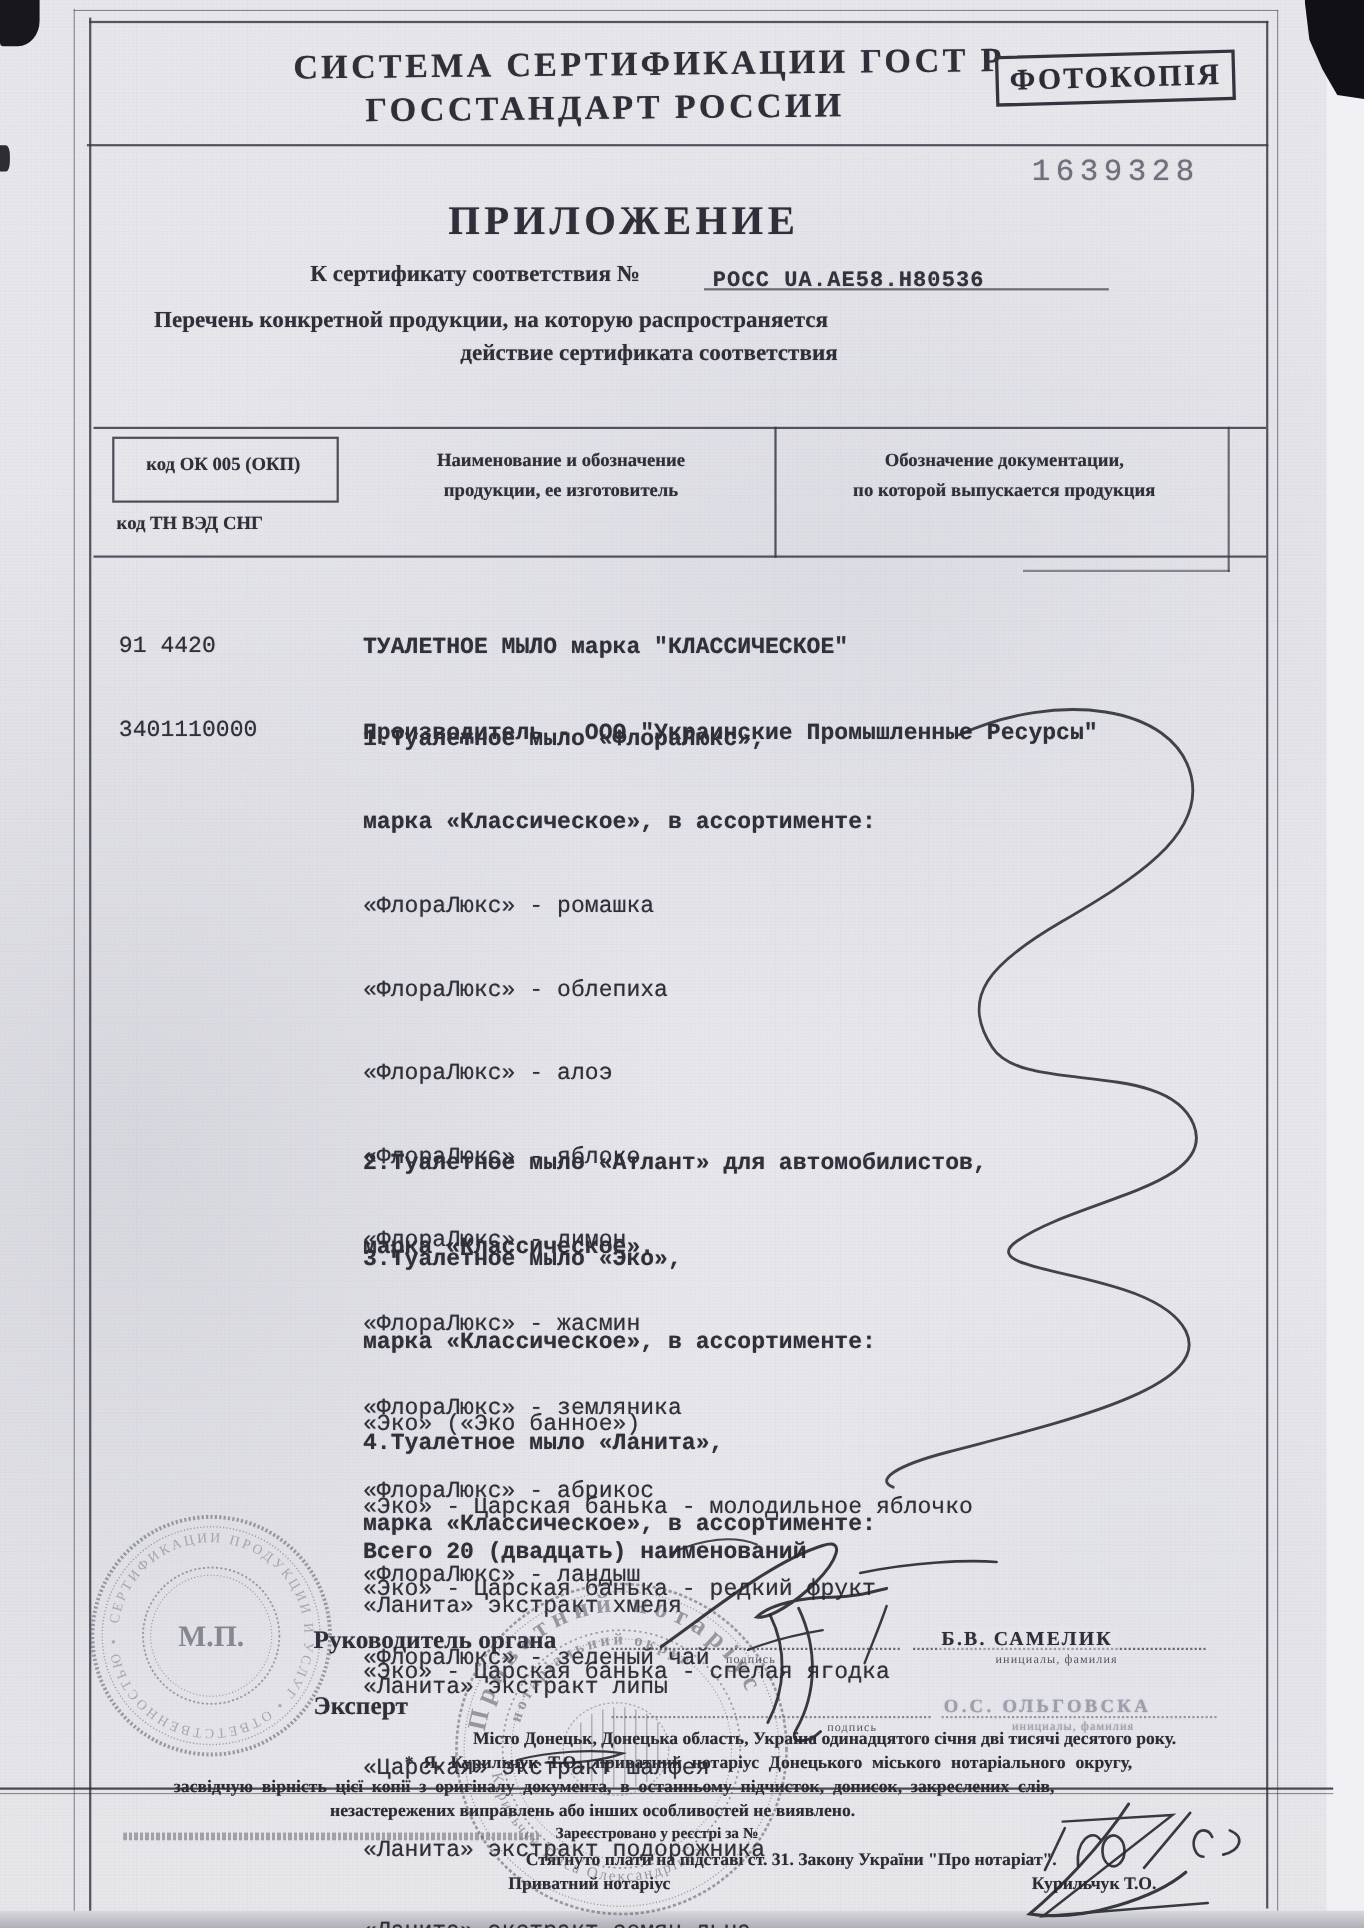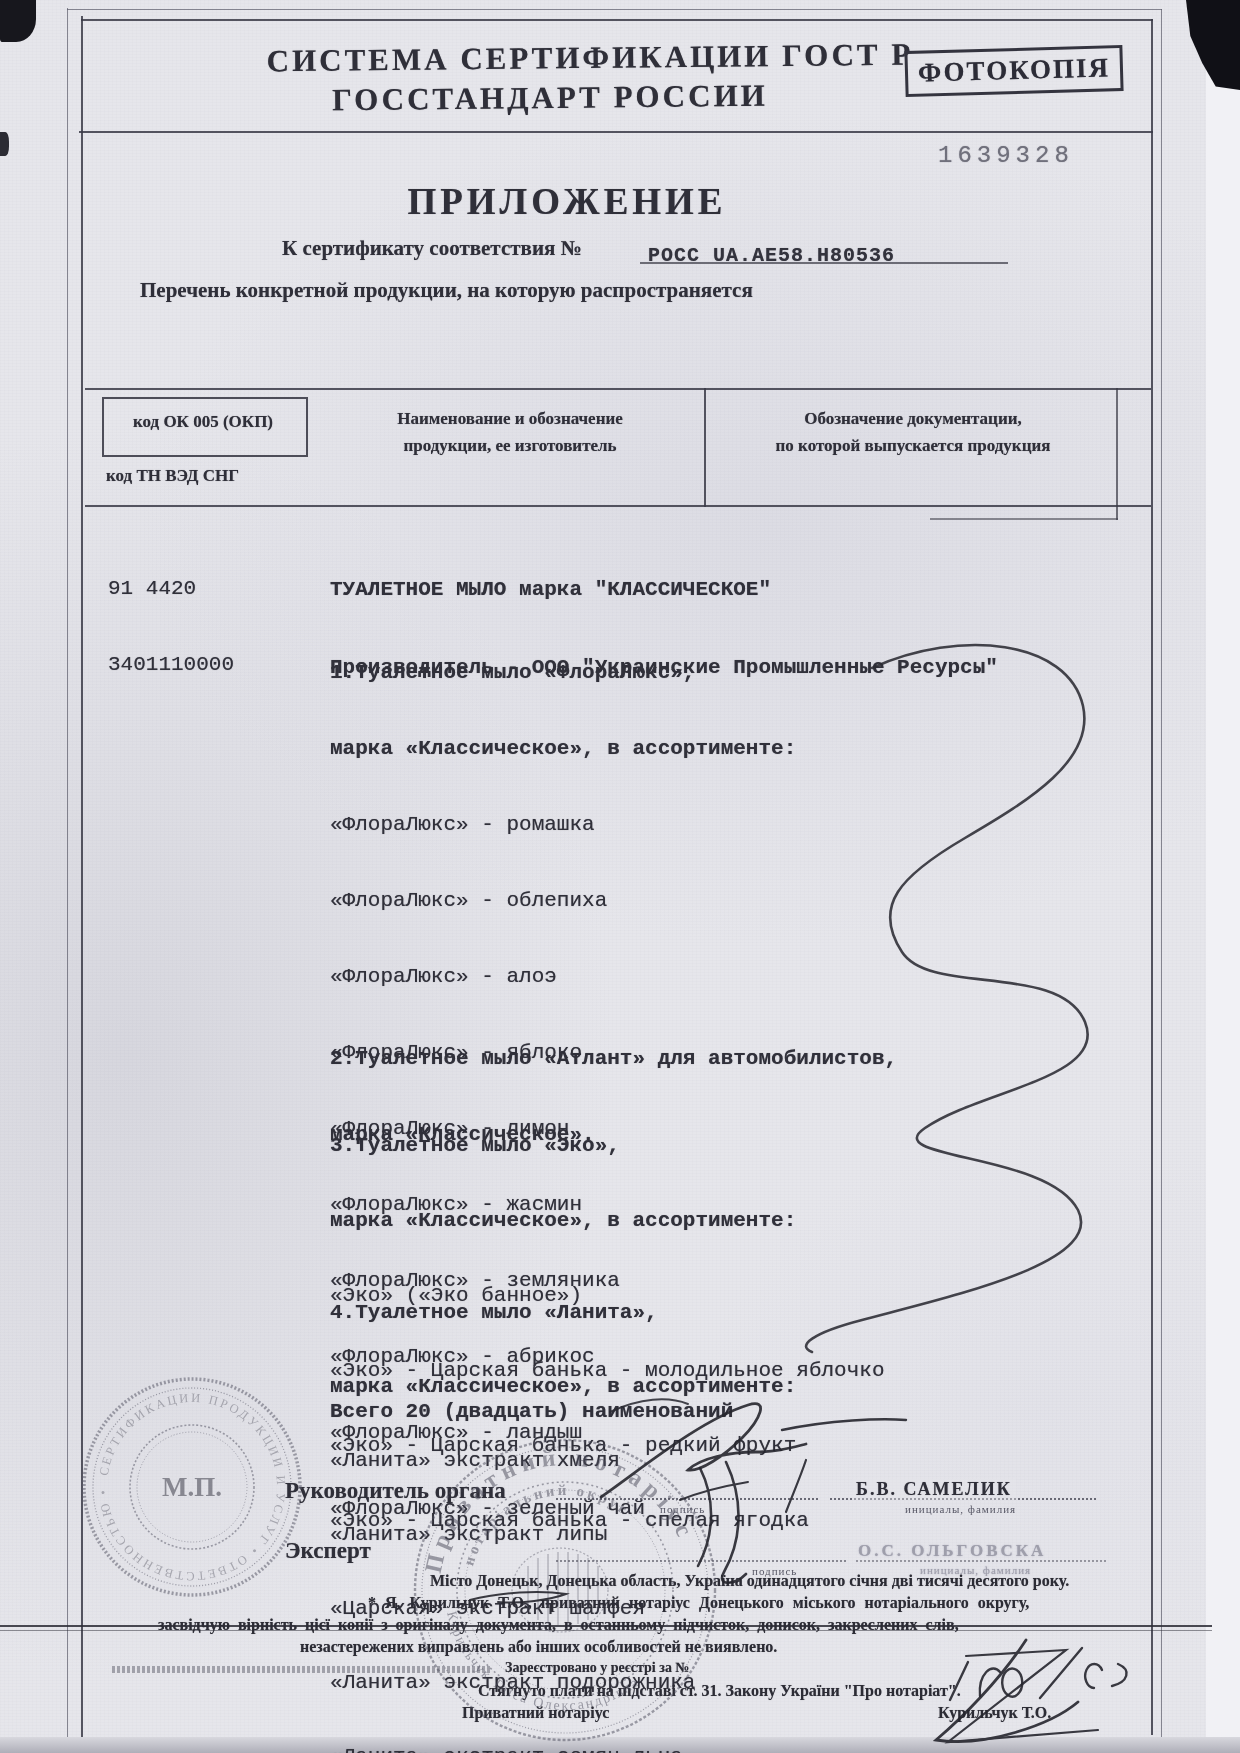--- a/index.html
+++ b/index.html
@@ -46,27 +46,28 @@
   <div class="abs" style="left:0;top:0;width:36px;height:42px;background:#17171d;border-radius:0 0 55% 8%;"></div>
   <div class="abs" style="left:1186px;top:0;width:54px;height:90px;background:#101016;clip-path:polygon(0 0,100% 0,100% 100%,55% 96%,30% 70%,8% 40%);"></div>
   <div class="abs" style="left:0;top:132px;width:9px;height:24px;background:#2c2c34;border-radius:0 40% 40% 0;"></div>
 
   <div class="abs serifb" style="left:190px;top:40px;width:800px;text-align:center;font-size:31px;letter-spacing:3px;transform:rotate(-0.6deg);">СИСТЕМА СЕРТИФИКАЦИИ ГОСТ Р</div>
   <div class="abs serifb" style="left:190px;top:80px;width:720px;text-align:center;font-size:31px;letter-spacing:3px;transform:rotate(-0.6deg);">ГОССТАНДАРТ РОССИИ</div>
   <div class="abs rule" style="left:79px;top:131px;width:1074px;height:2px;"></div>
 
   <div class="abs serifb" style="left:905px;top:48px;padding:4px 10px 5px;border:3px solid #34343f;font-size:27px;letter-spacing:2px;color:#2c2c37;transform:rotate(-1.6deg);background:rgba(230,230,235,.25);">ФОТОКОПІЯ</div>
 
-  <div class="abs" style="left:938px;top:142px;font-family:'Liberation Mono','DejaVu Sans Mono',monospace;font-size:24px;letter-spacing:5px;color:#70707c;text-shadow:0 0 1px rgba(112,112,124,.8);">1639328</div>
+  <div class="abs" style="left:938px;top:142px;font-family:'Liberation Mono','DejaVu Sans Mono',monospace;font-size:28px;letter-spacing:5px;color:#70707c;text-shadow:0 0 1px rgba(112,112,124,.8);">1639328</div>
 
   <div class="abs serifb" style="left:367px;top:180px;width:400px;text-align:center;font-size:37px;letter-spacing:4px;">ПРИЛОЖЕНИЕ</div>
   <div class="abs serifb" style="left:282px;top:236px;font-size:21px;">К сертификату соответствия №</div>
   <div class="abs" style="left:648px;top:244px;font-family:'Liberation Mono','DejaVu Sans Mono',monospace;font-size:20px;font-weight:bold;letter-spacing:1px;color:#33333d;text-shadow:0 0 .8px rgba(51,51,61,.6);">РОСС UA.AE58.H80536</div>
   <div class="abs" style="left:640px;top:262px;width:368px;height:2px;background:#44444f;opacity:.75;"></div>
   <div class="abs serifb" style="left:140px;top:278px;width:920px;text-align:left;font-size:21px;">Перечень конкретной продукции, на которую распространяется</div>
+  <div class="abs serifb" style="left:140px;top:308px;width:900px;text-align:center;font-size:21px;">действие сертификата соответствия</div>
 
   <div class="abs rule" style="left:85px;top:388px;width:1066px;height:2px;"></div>
   <div class="abs" style="left:102px;top:397px;width:202px;height:56px;border:2px solid #3c3c48;opacity:.9;"></div>
   <div class="abs serifb" style="left:104px;top:412px;width:198px;text-align:center;font-size:17px;">код ОК 005 (ОКП)</div>
   <div class="abs serifb" style="left:106px;top:466px;width:198px;text-align:left;font-size:17px;">код ТН ВЭД СНГ</div>
   <div class="abs serifb" style="left:330px;top:405px;width:360px;text-align:center;font-size:17px;line-height:27px;">
     <div>Наименование и обозначение</div>
     <div>продукции, ее изготовитель</div>
   </div>
   <div class="abs serifb" style="left:720px;top:405px;width:386px;text-align:center;font-size:17px;line-height:27px;">

